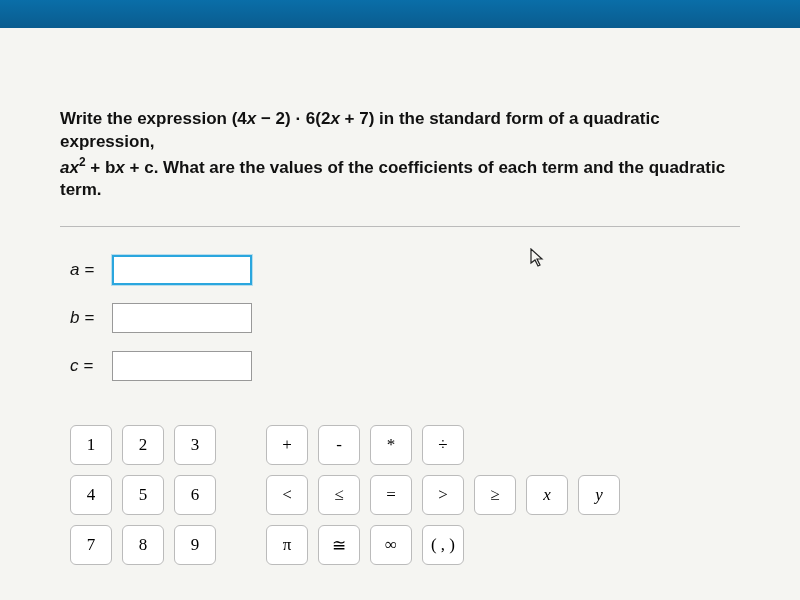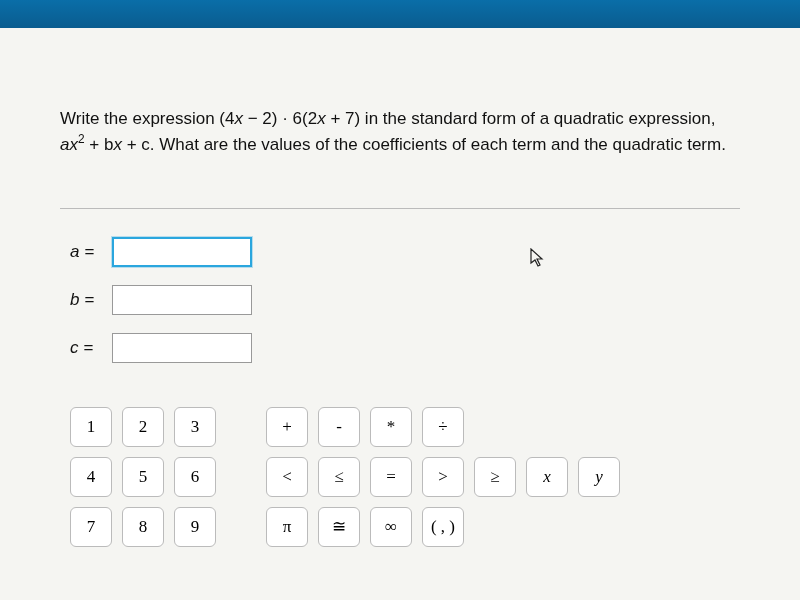--- a/index.html
+++ b/index.html
@@ -16,21 +16,22 @@
       background: linear-gradient(#0a6ea8, #0a5c8f);
       width: 100%;
     }
     .content {
       padding: 80px 60px 0 60px;
     }
     .question {
       font-size: 17px;
       line-height: 1.35;
       color: #111;
-      margin-bottom: 51px;
+      margin-bottom: 24px;
+      font-weight: bold;
     }
     .question sup { font-size: 0.7em; vertical-align: super; }
     hr.divider {
       border: none;
       border-top: 1px solid #bbb;
       margin: 0 0 28px 0;
     }
     .answer-block { margin-left: 10px; }
     .answer-row {
       display: flex;

